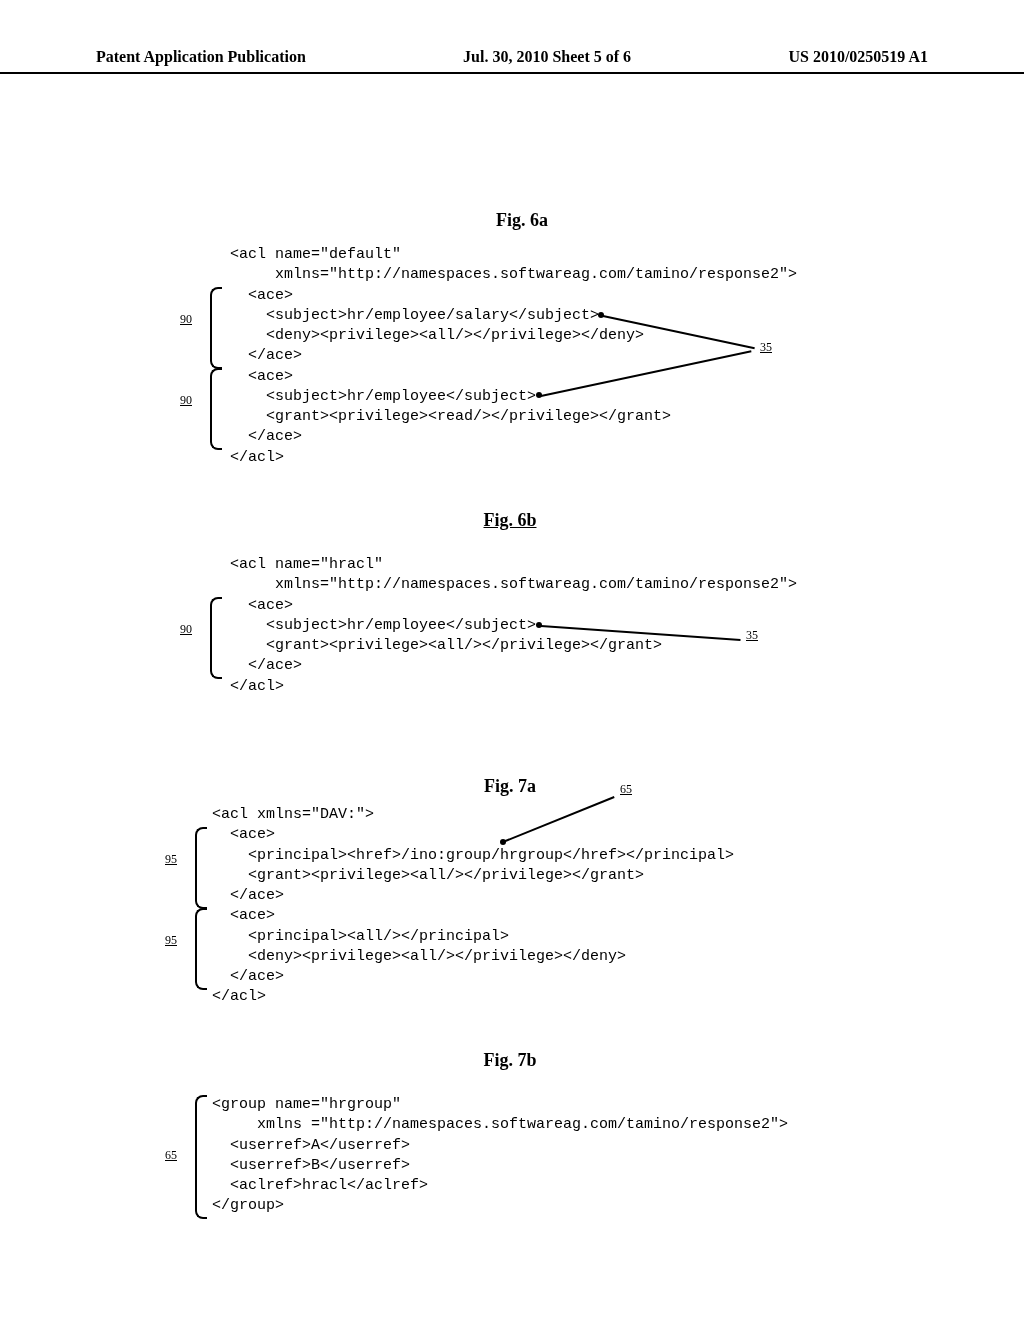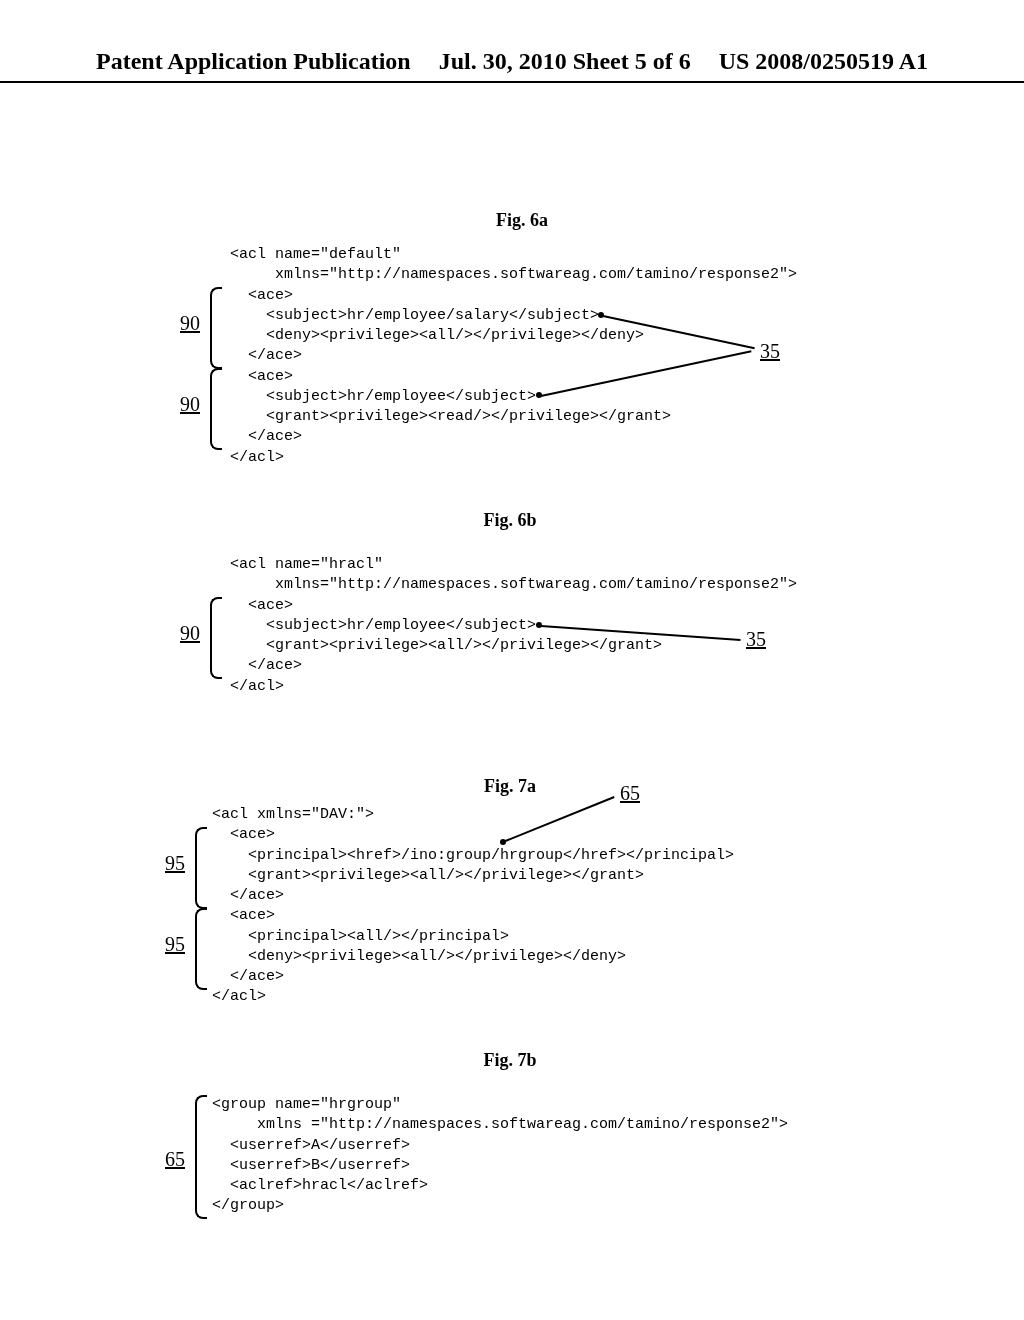--- a/index.html
+++ b/index.html
@@ -16,21 +16,21 @@
     top: 48px;
     left: 0;
     width: 100%;
     border-bottom: 2px solid #000;
     padding-bottom: 6px;
   }
   .header-row {
     display: flex;
     justify-content: space-between;
     padding: 0 96px 0 96px;
-    font-size: 24px;
+    font-size: 16px;
     font-weight: bold;
   }
   .fig-label {
     font-weight: bold;
     font-family: "Times New Roman", serif;
     font-size: 18px;
     text-align: center;
   }
   .code {
     font-family: "Courier New", monospace;
@@ -46,21 +46,21 @@
     border-left: 2px solid #000;
     border-top: 2px solid #000;
     border-bottom: 2px solid #000;
     border-top-left-radius: 8px;
     border-bottom-left-radius: 8px;
     width: 10px;
   }
   .ref-label {
     position: absolute;
     font-family: "Times New Roman", serif;
-    font-size: 20px;
+    font-size: 12px;
     text-decoration: underline;
   }
   .leader-line {
     position: absolute;
     background: #000;
     height: 2px;
   }
   .dot {
     position: absolute;
     width: 6px;
@@ -69,21 +69,21 @@
     border-radius: 50%;
   }
 </style>
 </head>
 <body>
 
 <div class="header">
   <div class="header-row">
     <span>Patent Application Publication</span>
     <span>Jul. 30, 2010  Sheet 5 of 6</span>
-    <span>US 2008/0250519 A1</span>
+    <span>US 2010/0250519 A1</span>
   </div>
 </div>
 
 <div class="section" style="top:210px; left:12px; width:100%;">
   <div class="fig-label" style="margin-left:460px; width:100px;">Fig. 6a</div>
 </div>
 <div class="section code" style="top:245px; left:230px;">&lt;acl name="default"
      xmlns="http://namespaces.softwareag.com/tamino/response2"&gt;
   &lt;ace&gt;
     &lt;subject&gt;hr/employee/salary&lt;/subject&gt;
@@ -100,21 +100,21 @@
 
 <div class="brace" style="top:368px; left:210px; height:78px;"></div>
 <div class="ref-label" style="top:393px; left:180px;">90</div>
 
 <div class="dot" style="top:312px; left:598px;"></div>
 <div class="dot" style="top:392px; left:536px;"></div>
 <div class="leader-line" style="top:315px; left:603px; width:155px; transform-origin:left; transform:rotate(12deg);"></div>
 <div class="leader-line" style="top:395px; left:541px; width:215px; transform-origin:left; transform:rotate(-12deg);"></div>
 <div class="ref-label" style="top:340px; left:760px;">35</div>
 
-<div class="section" style="top:510px; left:0; width:100%;">
+<div class="section" style="top:510px; left:0; width:100%;text-decoration:underline;">
   <div class="fig-label" style="margin-left:460px; width:100px;">Fig. 6b</div>
 </div>
 <div class="section code" style="top:555px; left:230px;">&lt;acl name="hracl"
      xmlns="http://namespaces.softwareag.com/tamino/response2"&gt;
   &lt;ace&gt;
     &lt;subject&gt;hr/employee&lt;/subject&gt;
     &lt;grant&gt;&lt;privilege&gt;&lt;all/&gt;&lt;/privilege&gt;&lt;/grant&gt;
   &lt;/ace&gt;
 &lt;/acl&gt;</div>
 

